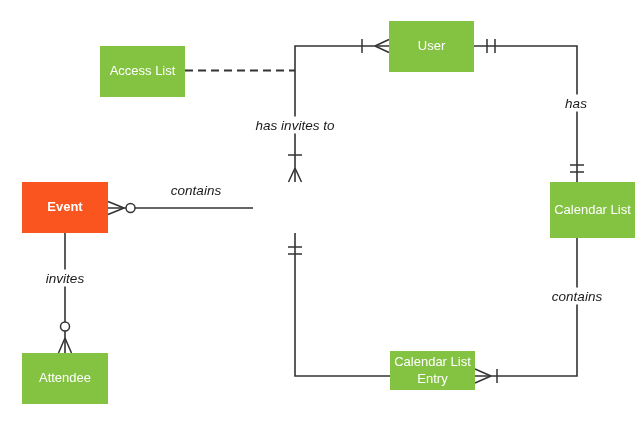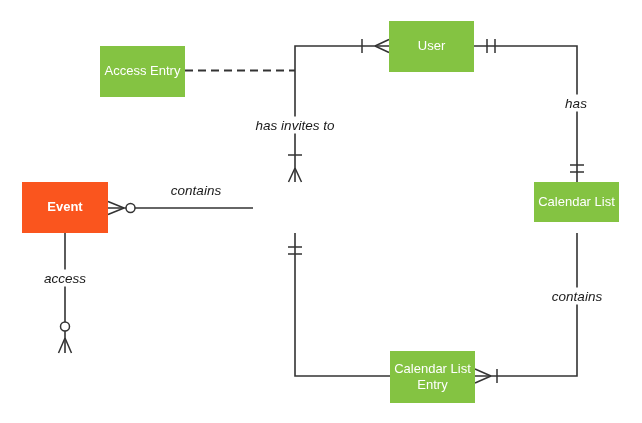--- a/index.html
+++ b/index.html
@@ -75,44 +75,47 @@
       <path class="marker" d="M497,369 V383"></path>
     </g>
 
     <g>
       <path class="edge" d="M295,233 V376 H390"></path>
       <path class="marker" d="M288,247 H302 M288,254 H302"></path>
     </g>
   </svg>
 
   <div class="entity green" style="left:100px;top:46px;width:85px;height:51px">
-    <span>Access Entry</span>
+    <span>Access List</span>
   </div>
 
   <div class="entity orange" style="left:22px;top:182px;width:86px;height:51px">
     <span>Event</span>
   </div>
 
   <div class="entity green" style="left:389px;top:21px;width:85px;height:51px">
     <span>User</span>
   </div>
 
 
-  <div class="entity green" style="left:534px;top:182px;width:85px;height:40px">
+  <div class="entity green" style="left:550px;top:182px;width:85px;height:56px">
     <span>Calendar List</span>
   </div>
 
+  <div class="entity green" style="left:22px;top:353px;width:86px;height:51px">
+    <span>Attendee</span>
+  </div>
 
-  <div class="entity green" style="left:390px;top:351px;width:85px;height:52px">
+  <div class="entity green" style="left:390px;top:351px;width:85px;height:39px">
     <span>Calendar List Entry</span>
   </div>
 
   <div class="edge-label" style="left:196px;top:190px">contains</div>
 
-  <div class="edge-label" style="left:65px;top:278px">access</div>
+  <div class="edge-label" style="left:65px;top:278px">invites</div>
 
   <div class="edge-label" style="left:295px;top:125px">has invites to</div>
 
   <div class="edge-label" style="left:576px;top:103px">has</div>
 
   <div class="edge-label" style="left:577px;top:296px">contains</div>
 
 
 </div>
 

